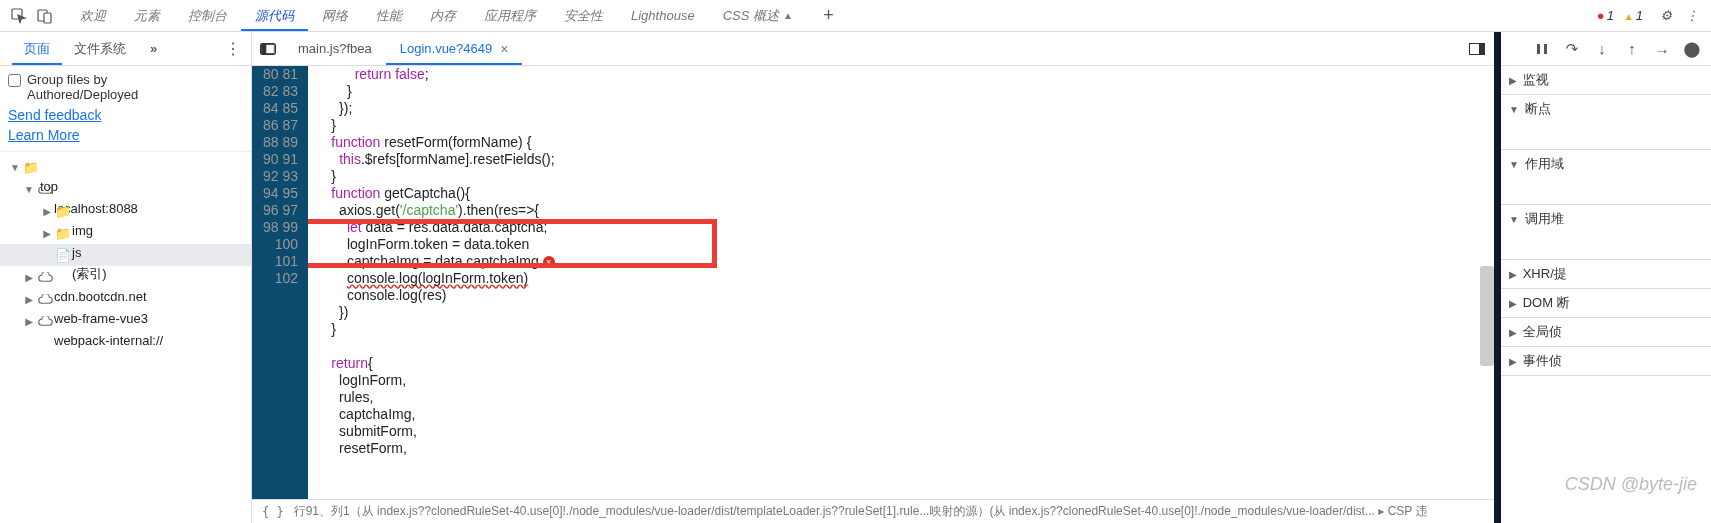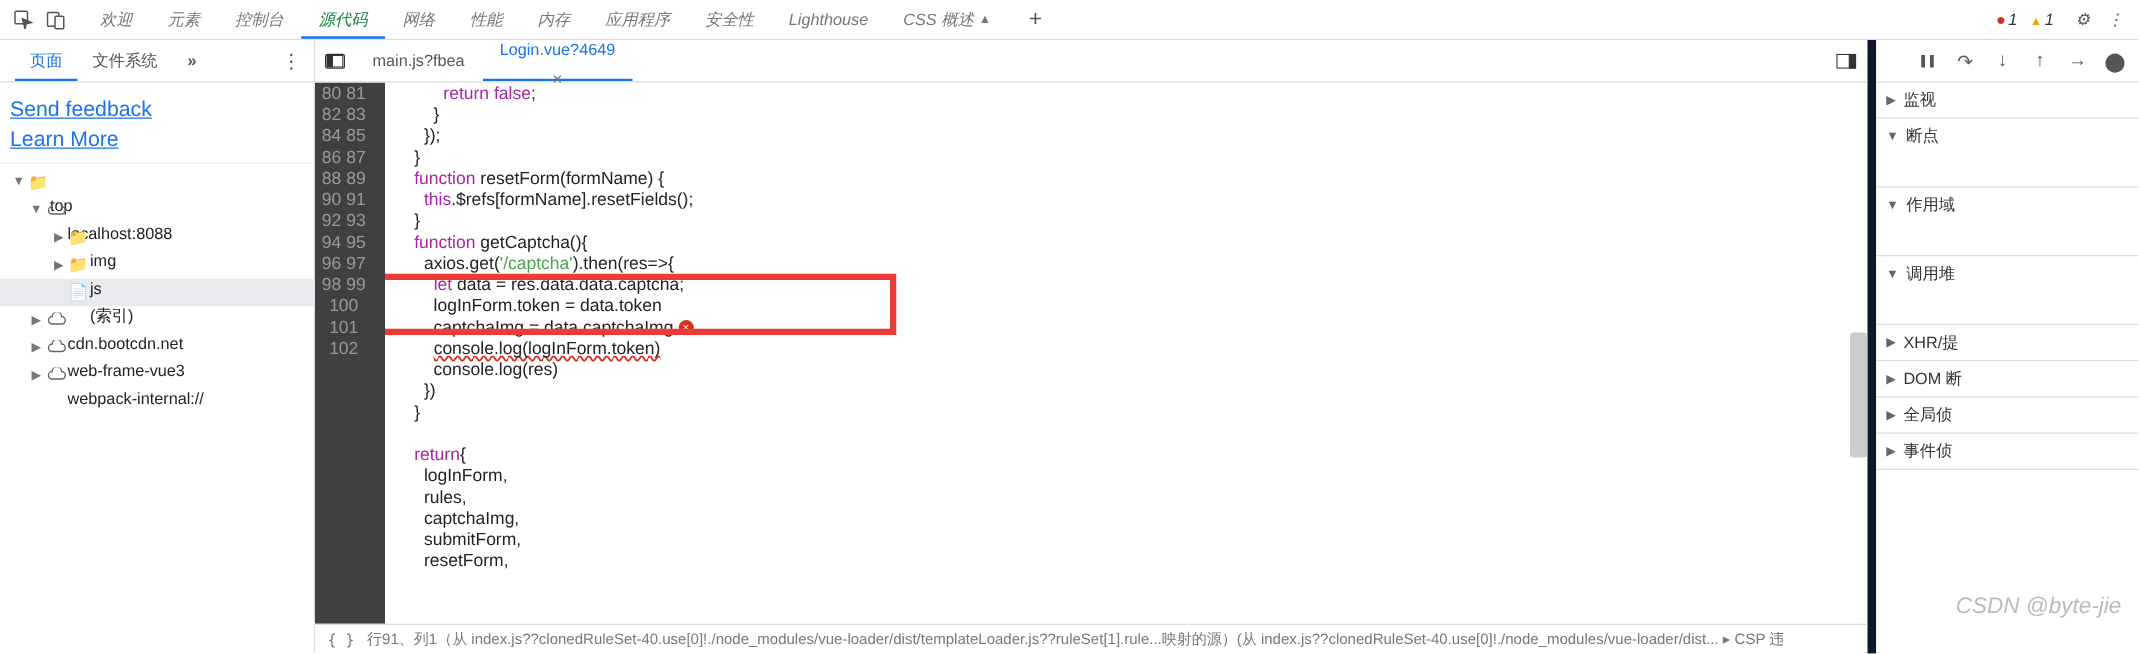--- a/index.html
+++ b/index.html
@@ -2,21 +2,21 @@
 <html><head>
 <meta charset="utf-8">
 <style>
 * { margin:0; padding:0; box-sizing:border-box; font-family:"Segoe UI",Arial,sans-serif; }
 body { width:1711px; height:523px; overflow:hidden; background:#fff; font-size:13px; color:#333; display:flex; flex-direction:column; }
 
 .topbar { height:32px; display:flex; align-items:center; border-bottom:1px solid #ddd; padding:0 6px;font-style:italic; }
 .topbar .icn { width:26px; height:26px; display:flex; align-items:center; justify-content:center; color:#555; cursor:pointer; }
 .topbar .tabs { display:flex; align-items:stretch; height:100%; margin-left:8px; }
 .topbar .tabs .t { padding:0 14px; display:flex; align-items:center; color:#777; cursor:pointer; height:100%; }
-.topbar .tabs .t.active { color:#15803d; box-shadow:inset 0 -2px 0 #1a73e8; }
+.topbar .tabs .t.active { color:#1d4ed8; box-shadow:inset 0 -2px 0 #1a73e8; }
 .topbar .tabs .t .tri { margin-left:4px; font-size:10px; }
 .topbar .plus { margin-left:10px; font-size:18px; color:#555; cursor:pointer; padding:0 6px; }
 .topbar .spacer { flex:1; }
 .topbar .status { display:flex; align-items:center; gap:10px; padding:0 10px; }
 .topbar .status .err::before { content:"●"; color:#d93025; margin-right:2px; }
 .topbar .status .warn::before { content:"▲"; color:#f2a600; margin-right:2px; font-size:10px; }
 .topbar .gear { padding:0 8px; color:#555; }
 
 .main { flex:1; display:flex; overflow:hidden; }
 
@@ -25,42 +25,42 @@
 .left .subtabs .s { padding:0 12px; height:100%; display:flex; align-items:center; color:#555; cursor:pointer; }
 .left .subtabs .s.active { color:#1a73e8; box-shadow:inset 0 -2px 0 #1a73e8; }
 .left .subtabs .s.more { font-weight:bold; }
 .left .subtabs .sp { flex:1; }
 .left .subtabs .dots { padding:0 10px; color:#555; cursor:pointer; font-size:16px; }
 
 .left .opts { padding:6px 8px; border-bottom:1px solid #eee; font-size:13px; }
 .left .opts .row { display:flex; align-items:flex-start; gap:6px; color:#333; }
 .left .opts .row input[type=checkbox] { margin-top:2px; }
 .left .opts .links { margin-top:4px; }
-.left .opts .links a { color:#1a73e8; text-decoration:underline; cursor:pointer; display:block; line-height:1.4; font-size:17px; }
+.left .opts .links a { color:#1a73e8; text-decoration:underline; cursor:pointer; display:block; line-height:1.4; font-size:14px; }
 
 .tree { flex:1; overflow:auto; font-size:13px; padding-top:4px; }
 .tree .node { display:flex; align-items:center; height:22px; cursor:pointer; padding-right:6px; white-space:nowrap; }
 .tree .node .arr { width:14px; display:inline-flex; justify-content:center; color:#777; font-size:10px; }
 .tree .node .fi { width:18px; display:inline-flex; justify-content:center; font-size:13px; }
 .tree .node.sel { background:#e8eaed; }
 .tree .lbl { color:#222;margin-top:38px; }
 .tree .cloud { color:#555; }
 
 .center { flex:1; display:flex; flex-direction:column; border-right:7px solid #0f172a; overflow:hidden; }
 .filetabs { height:34px; display:flex; align-items:center; border-bottom:1px solid #ddd; }
 .filetabs .navicn { width:32px; display:flex; align-items:center; justify-content:center; color:#333; cursor:pointer; }
 .filetabs .navicn svg { border:1px solid #333; border-radius:2px; }
 .filetabs .ft { height:100%; display:flex; align-items:center; padding:0 14px; color:#555; cursor:pointer; gap:8px; }
-.filetabs .ft.active { color:#1a73e8; box-shadow:inset 0 -2px 0 #1a73e8;flex-direction:column; }
+.filetabs .ft.active { color:#1a73e8; box-shadow:inset 0 -2px 0 #1a73e8; }
 .filetabs .ft .x { color:#777; font-size:14px; }
 .filetabs .sp { flex:1; }
 .filetabs .two { width:34px; display:flex; align-items:center; justify-content:center; color:#333; cursor:pointer; }
 
 .editor { flex:1; display:flex; font-family:Consolas,Menlo,monospace; font-size:14px; line-height:17px; overflow:hidden; position:relative; }
-.gutter { width:56px; text-align:center; color:#999; padding-right:10px; background:#404040; user-select:none; }
+.gutter { width:56px; text-align:right; color:#999; padding-right:10px; background:#0c4a6e; user-select:none; }
 .codewrap { flex:1; position:relative; overflow:hidden; }
 .code { white-space:pre; color:#222; position:relative; }
 .kw { color:#a626a4; }
 .str { color:#50a14f; }
 .redbox { position:absolute; left:-5px; top:153px; width:414px; height:49px; border:5px solid #ed3b36; pointer-events:none; }
 .errdot { display:inline-block; width:12px; height:12px; border-radius:50%; background:#d93025; color:#fff; font-size:9px; line-height:12px; text-align:center; vertical-align:middle; margin-left:4px; }
 .squig { text-decoration:underline wavy #d93025; text-decoration-skip-ink:none;text-align:center; }
 
 .status2 { height:24px; border-top:1px solid #ddd; display:flex; align-items:center; font-size:12px; color:#777; padding:0 10px; gap:10px; white-space:nowrap; overflow:hidden; }
 .status2 .br { font-family:monospace; }
@@ -119,20 +119,24 @@
 <div class="main">
 
   <div class="left">
     <div class="subtabs">
       <div id="leftsubs" style="display: contents;"><div class="s active">页面</div><div class="s">文件系统</div></div>
       <div class="s more">»</div>
       <div class="sp"></div>
       <div class="dots">⋮</div>
     </div>
     <div class="opts">
+      <div class="row">
+        <input type="checkbox" style="">
+        <div><span>Group files by</span><br><span>Authored/Deployed</span></div>
+      </div>
       <div class="links">
         <a>Send feedback</a>
         <a>Learn More</a>
       </div>
     </div>
     <div class="tree" id="tree">
         <div class="node " style="padding-left: 8px;">
           <span class="arr">▼</span>
           <span class="fi">📁</span>
           <span class="lbl">top</span>

